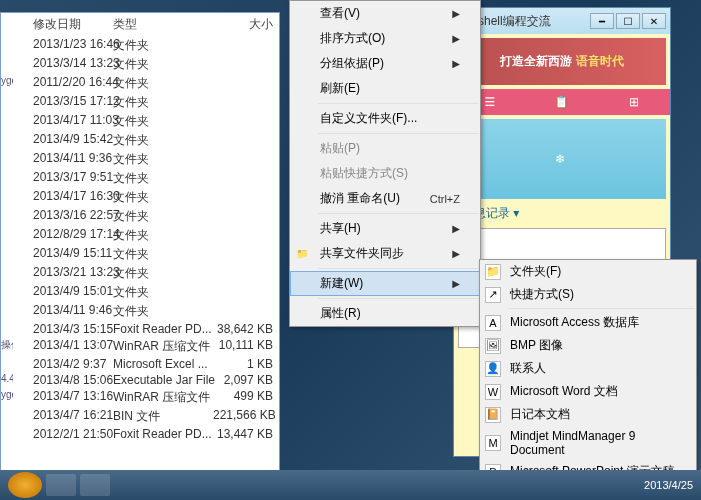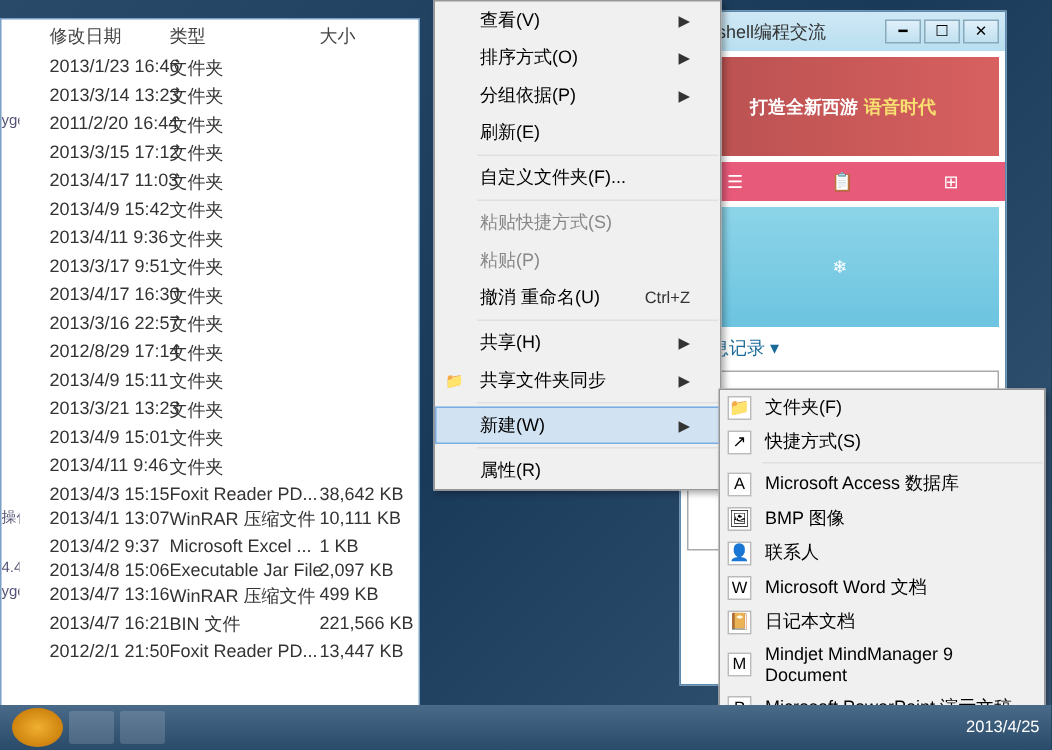--- a/index.html
+++ b/index.html
@@ -8,48 +8,48 @@
 
 
 .explorer { position: absolute; left: 0; top: 0; width: 280px; height: 465px; background: #fff; border: 1px solid #7a9ec4; margin-top: 12px; }
 .explorer-content { height: 430px; overflow: hidden; }
 .file-list { font-size: 11px; }
 .file-header { display: flex; color: #444; padding: 3px 0; }
 .file-row { display: flex; padding: 1px 0; color: #333; white-space: nowrap; }
 .col-label { width: 12px; color: #557; overflow: hidden; font-size: 10px; }
 .col-date { width: 100px; padding-left: 20px; }
 .col-type { width: 100px; }
-.col-size { width: 60px; text-align: left; }
+.col-size { width: 60px; text-align: right; }
 .explorer-footer { height: 30px; border-top: 1px solid #ccc; background: #f0f0f0; display:flex; align-items:center; justify-content:flex-end; gap:6px; padding:0 8px;}
 .footer-text { flex:1; color:#333; margin-left:40px;}
 .footer-btn { border:1px solid #999; background:#eee; padding:2px 8px; cursor:pointer;}
 
 
 .ctx-menu { position: absolute; left: 289px; top: 0; width: 192px; background: #f0f0f0; border: 1px solid #979797; box-shadow: 2px 2px 4px rgba(0,0,0,0.3); }
 .ctx-item { padding: 4px 20px 4px 30px; position: relative; cursor: default; display:flex; justify-content:space-between; align-items:center;}
 .ctx-item:hover, .ctx-item.hover { background: #d1e2f2; border: 1px solid #78aee5; padding: 3px 19px 3px 29px; }
 .ctx-sep { height: 1px; background: #e0e0e0; margin: 2px 1px 2px 28px; }
 .ctx-arrow { font-size: 10px; color: #333; }
 .ctx-shortcut { color: #333; font-size: 11px;}
 .ctx-item.disabled { color: #888; }
 .ctx-small-icon { position:absolute; left:6px; width:14px; height:14px; display:flex; align-items:center; justify-content:center; font-size:10px;}
 
 
 .submenu { position: absolute; left: 479px; top: 259px; width: 218px; background: #f0f0f0; border: 1px solid #979797; box-shadow: 2px 2px 4px rgba(0,0,0,0.3); }
 .sub-item { padding: 3px 12px 3px 30px; position: relative; display:flex; align-items:center;}
 .sub-icon { position:absolute; left:5px; width:16px; height:16px; display:flex; align-items:center; justify-content:center; font-size:11px; border:1px solid #bbb; background:#fff; }
 
 
-.chat-win { position: absolute; left: 453px; top: 7px; width: 218px; height: 450px; background: #ffffff; border: 1px solid #5a8ab0; }
+.chat-win { position: absolute; left: 453px; top: 7px; width: 218px; height: 450px; background: #fef9c3; border: 1px solid #5a8ab0; }
 .chat-title { height: 26px; background: linear-gradient(#d0e8f5,#b8dff0); display:flex; align-items:center; padding:0 4px; gap:4px;}
 .chat-title-icon { width:16px; height:16px; background:#e8a030; border-radius:2px;}
 .chat-title-text { flex:1; color:#333; font-size:12px;}
 .win-btns { display:flex; gap:2px;}
 .win-btn { width:24px; height:16px; background:linear-gradient(#e0f0fa,#c0e0f0); border:1px solid #8ab; font-size:10px; display:flex; align-items:center; justify-content:center; cursor:pointer;}
-.chat-banner { margin:4px; height:66px; background:linear-gradient(90deg,#b85050,#d86060); color:#fff; display:flex; align-items:center; justify-content:center; font-size:14px; font-weight:bold;}
+.chat-banner { margin:4px; height:47px; background:linear-gradient(90deg,#b85050,#d86060); color:#fff; display:flex; align-items:center; justify-content:center; font-size:14px; font-weight:bold;}
 .chat-tabs { height:26px; background:#e85a7a; display:flex;}
 .chat-tab { flex:1; display:flex; align-items:center; justify-content:center; color:#fff;}
 .chat-body { margin:4px; height:80px; background:linear-gradient(#8cd4e8,#6cc4e0); color:#fff; display:flex; align-items:center; justify-content:center; font-size:15px;}
 .chat-input { margin:4px; height:120px; background:#fff; border:1px solid #aaa;}
 .chat-log-label { color:#1a6a9a; padding:2px 8px; display:flex; align-items:center; gap:4px;}
 
 
 .taskbar { position:absolute; left:0; right:0; bottom:0; height:30px; background:linear-gradient(#4a6a8a,#2a4a6a); display:flex; align-items:center; justify-content:space-between; padding:0 8px; color:#fff;}
 .taskbar-right { font-size:11px; color:#fff;}
 .taskbar-left { display:flex; gap:4px; align-items:center;}
@@ -253,24 +253,24 @@
       </div>
       <div class="ctx-item">
         <span>刷新(E)</span>
       </div>
       <div class="ctx-sep"></div>
       <div class="ctx-item">
         <span>自定义文件夹(F)...</span>
       </div>
       <div class="ctx-sep"></div>
       <div class="ctx-item disabled">
+        <span>粘贴(P)</span>
+      </div>
+      <div class="ctx-item disabled">
         <span>粘贴快捷方式(S)</span>
-      </div>
-      <div class="ctx-item disabled">
-        <span>粘贴(P)</span>
       </div>
       <div class="ctx-item">
         <span>撤消 重命名(U)</span>
         <span class="ctx-shortcut">Ctrl+Z</span>
       </div>
       <div class="ctx-sep"></div>
       <div class="ctx-item">
         <span>共享(H)</span>
         <span class="ctx-arrow">▶</span>
       </div>

